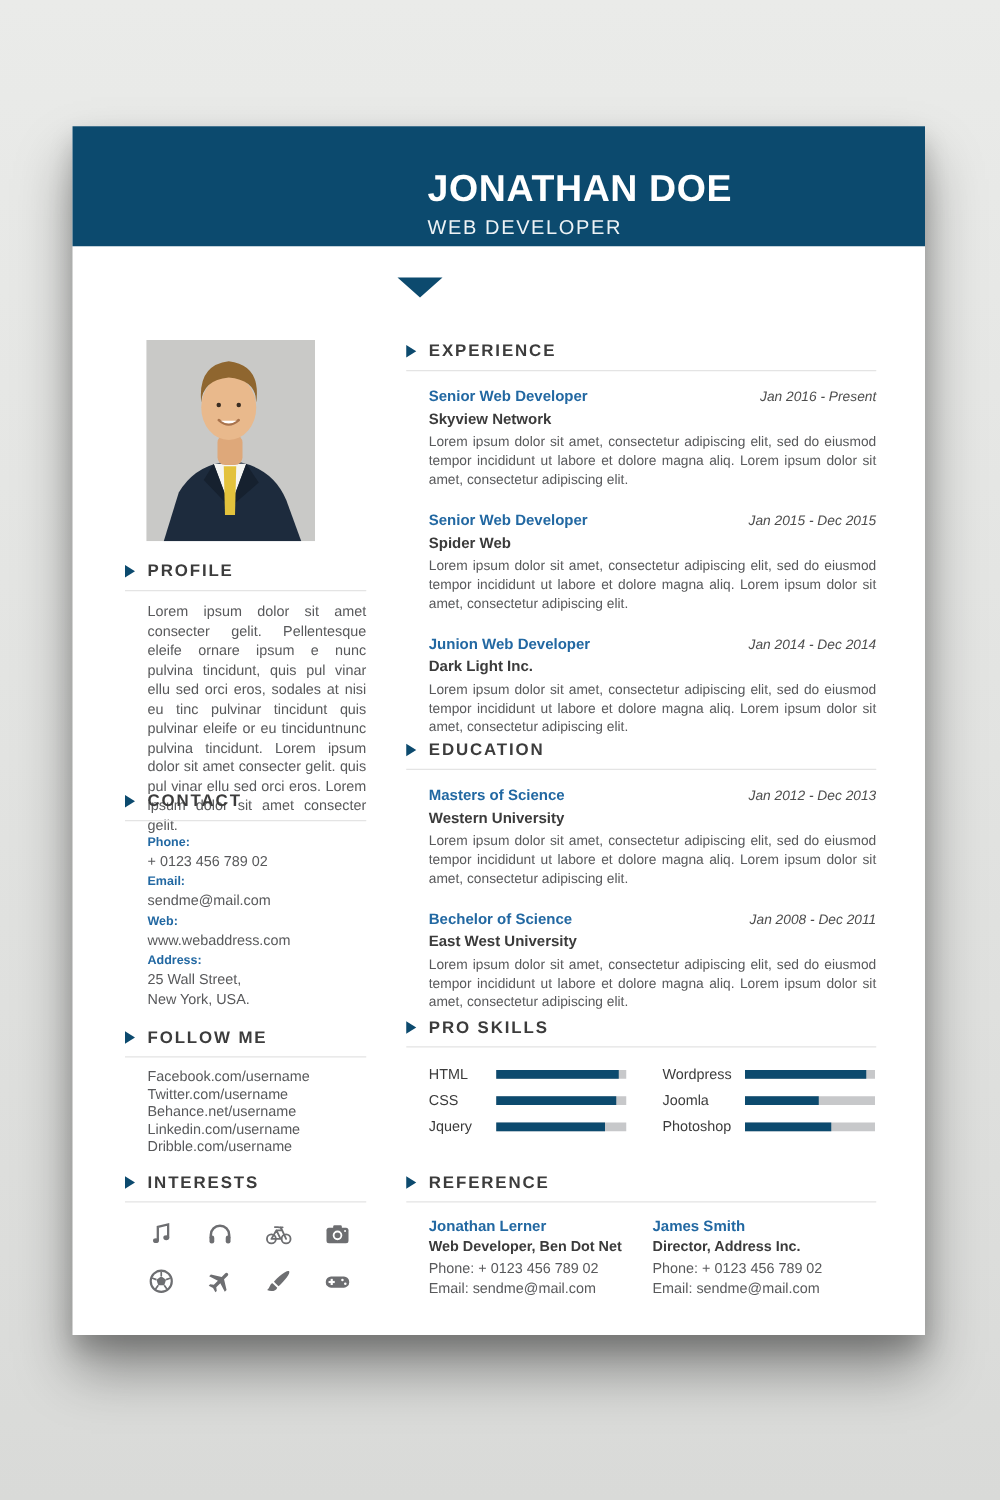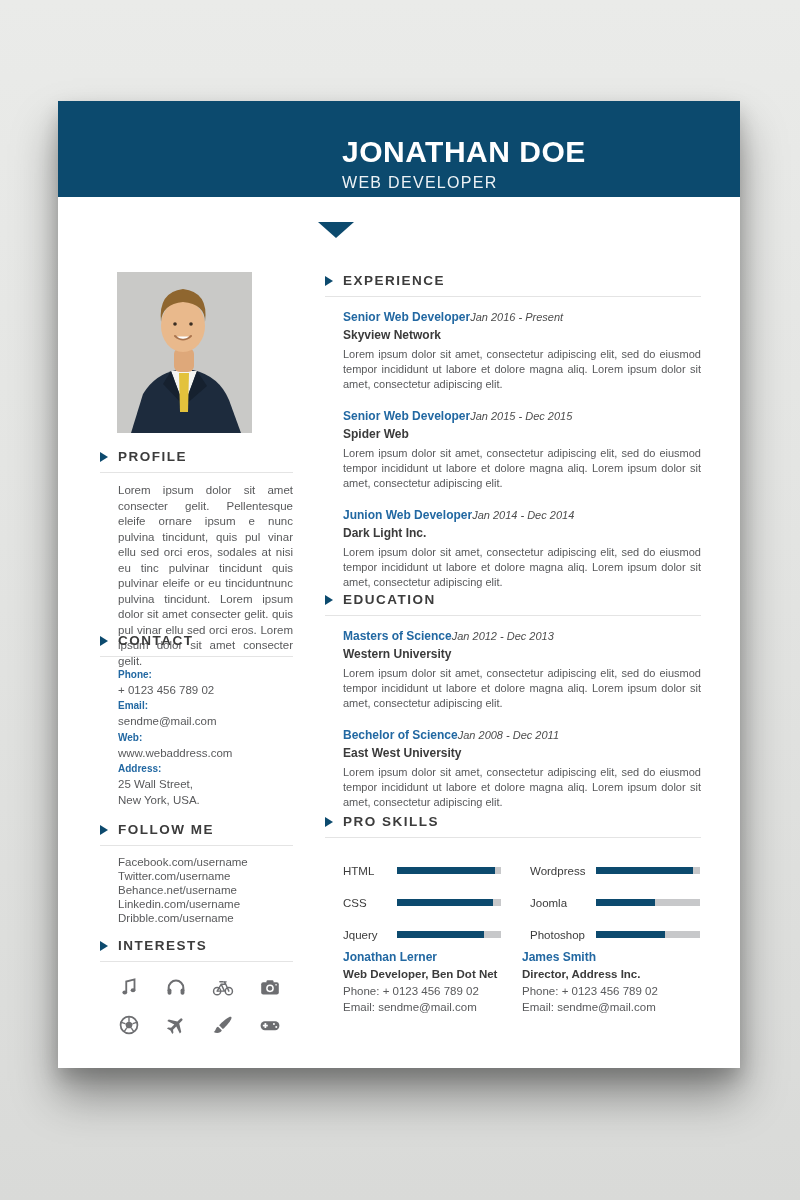--- a/index.html
+++ b/index.html
@@ -75,33 +75,33 @@
     margin-top: 14px; display: grid;
     grid-template-columns: repeat(4, 47px);
     row-gap: 16px;
   }
   .int-icon { width: 22px; height: 22px; }
   .int-icon svg { display: block; width: 22px; height: 22px; }
   
   .right-sec { left: 267px; width: 376px; }
   .entry { margin-top: 13px; }
   .entry + .entry { margin-top: 17px; }
-  .entry-top { display: flex; align-items: baseline; }
+  .entry-top { display: flex; justify-content: space-between; align-items: baseline; }
   .entry-title { font-size: 12px; font-weight: 700; color: var(--link, #2268A2); }
   .entry-date { font-size: 11px; font-style: italic; color: #4d4d4d; }
   .entry-org { font-size: 12px; font-weight: 700; color: #3b3b3b; margin-top: 4px; }
   .entry-body {
     font-size: 11px; color: #58595b; line-height: 15px;
     text-align: justify; margin-top: 5px;
   }
   
   .skills-cols { display: flex; margin-top: 11px; margin-left: 18px; }
   .skill-col.col-left { width: 158px; margin-right: 29px; }
   .skill-col.col-right { width: 170px; }
-  .skill-row { display: flex; align-items: center; height: 21px; margin-top: 11px; }
+  .skill-row { display: flex; align-items: center; height: 21px; }
   .skill-name { font-size: 11.5px; color: #3b3b3b; }
   .col-left .skill-name { width: 54px; }
   .col-right .skill-name { width: 66px; }
   .skill-bar { flex: 1; height: 7px; background: var(--track, #C7C8CA); position: relative; }
   .skill-fill { position: absolute; left: 0; top: 0; height: 7px; background: var(--accent, #0C4A6E); }
   
   .ref-cols { display: flex; margin-top: 12px; margin-left: 18px; }
   .ref-entry { width: 200px; }
   .ref-name { font-size: 12px; font-weight: 700; color: var(--link, #2268A2); }
   .ref-role { font-size: 11.5px; font-weight: 700; color: #3b3b3b; margin-top: 4px; }
@@ -384,20 +384,24 @@
             <span class="skill-name">Photoshop</span>
             <span class="skill-bar">
               <span class="skill-fill" style="width: 66%;"></span>
             </span>
           </div>
         </div>
     </div>
   </div>
 
   <div class="section right-sec" style="top:837px">
+    <div class="sec-head">
+      <span class="tri"></span>
+      <span class="sec-title">REFERENCE</span>
+    </div>
     <div class="ref-cols">
 
         <div class="ref-entry">
           <div class="ref-name">Jonathan Lerner</div>
           <div class="ref-role">Web Developer, Ben Dot Net</div>
           <div class="ref-line first">Phone: + 0123 456 789 02</div>
           <div class="ref-line">Email: sendme@mail.com</div>
         </div>
 
         <div class="ref-entry">

